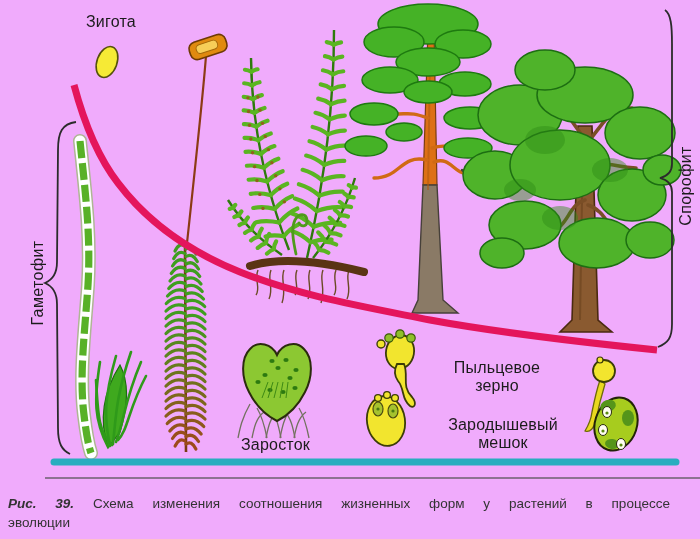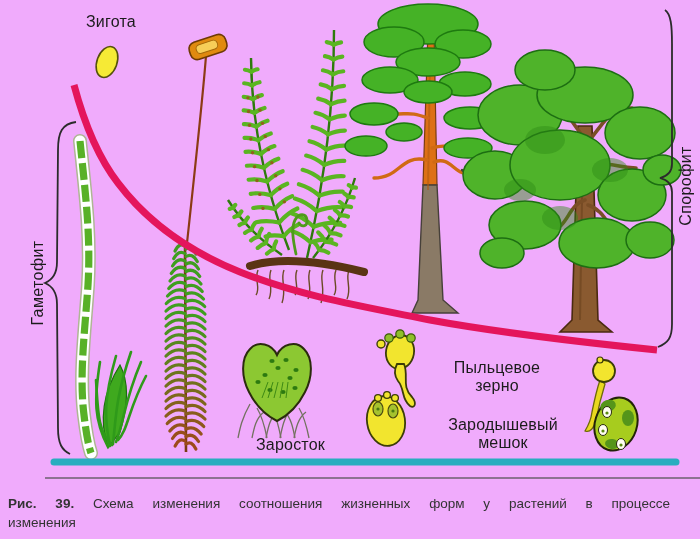--- a/index.html
+++ b/index.html
@@ -16,21 +16,21 @@
   .rot-label{
     position:absolute;color:#1c1c1c;font-size:16px;letter-spacing:.4px;white-space:nowrap;
     transform:translate(-50%,-50%) rotate(-90deg);
   }
   #caption{
     position:absolute;left:8px;top:494px;width:662px;color:#333;
     font-size:13.5px;line-height:19px;
   }
   #caption-line1{text-align:justify;text-align-last:justify;}
   #caption-line2{text-align:left;}
-  .fig-num{font-weight:bold;}
+  .fig-num{font-weight:bold;font-style:italic;}
 </style>
 </head>
 <body>
 
 <div id="stage">
 
   <svg id="figure-svg" width="700" height="486" viewBox="0 0 700 486">
 
     <g id="algae">
         <path d="M 80 141 C 85 190 91 235 88 285 C 85 330 79 375 84 415 C 86 432 88 444 91 453" fill="none" stroke="#aeb694" stroke-width="14" stroke-linecap="round"></path>
@@ -364,26 +364,26 @@
         <path d="M 665 10 C 671 14 672 26 672 44 L 672 164 C 672 172 668 176 660 178 C 668 180 672 184 672 192 L 672 324 C 672 338 668 343 658 347" fill="none" stroke="#2b2b2b" stroke-width="1.8"></path>
       </g>
   </svg>
 
   <div class="fig-label" style="left:86px;top:13px;">Зигота</div>
 
   <div class="rot-label" style="left:38px;top:283px;">Гаметофит</div>
 
   <div class="rot-label" style="left:686px;top:186px;">Спорофит</div>
 
-  <div class="fig-label" style="left:256px;top:436px;">Заросток</div>
+  <div class="fig-label" style="left:241px;top:436px;">Заросток</div>
 
   <div class="fig-label multiline" style="left:440px;top:359px;width:114px;">Пыльцевое зерно</div>
 
   <div class="fig-label multiline" style="left:436px;top:416px;width:134px;">Зародышевый мешок</div>
 
   <div id="caption">
     <div id="caption-line1">
       <span class="fig-num">Рис. 39.</span>
       <span>Схема изменения соотношения жизненных форм у растений в процессе</span>
     </div>
-    <div id="caption-line2">изменения</div>
+    <div id="caption-line2">эволюции</div>
   </div>
 </div>
 
 </body></html>

